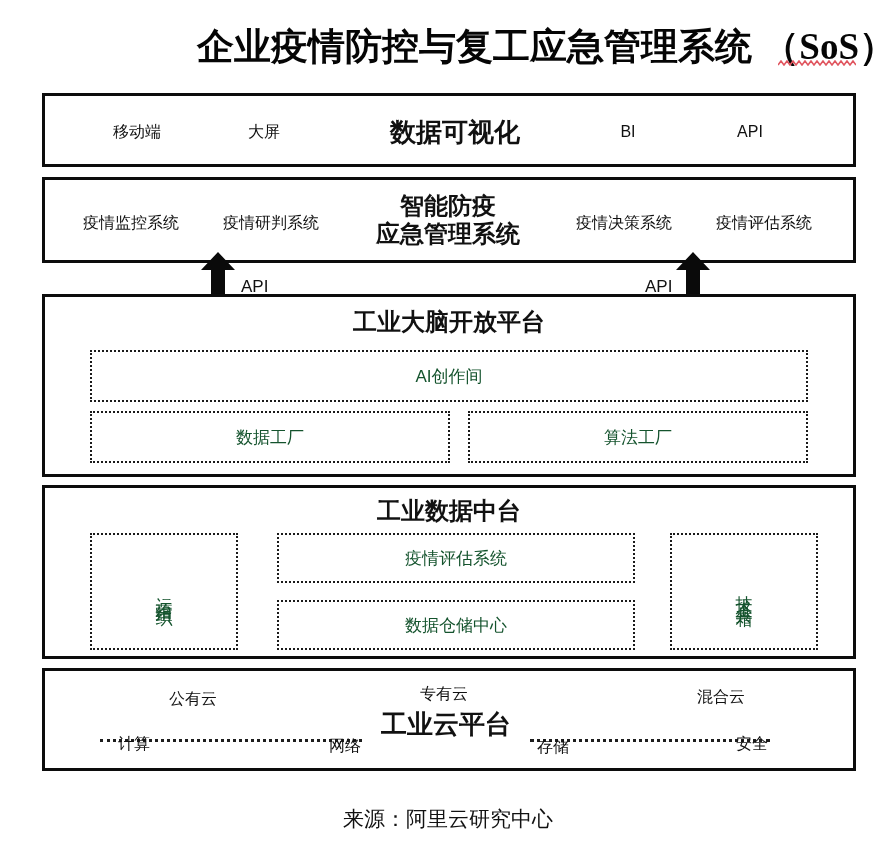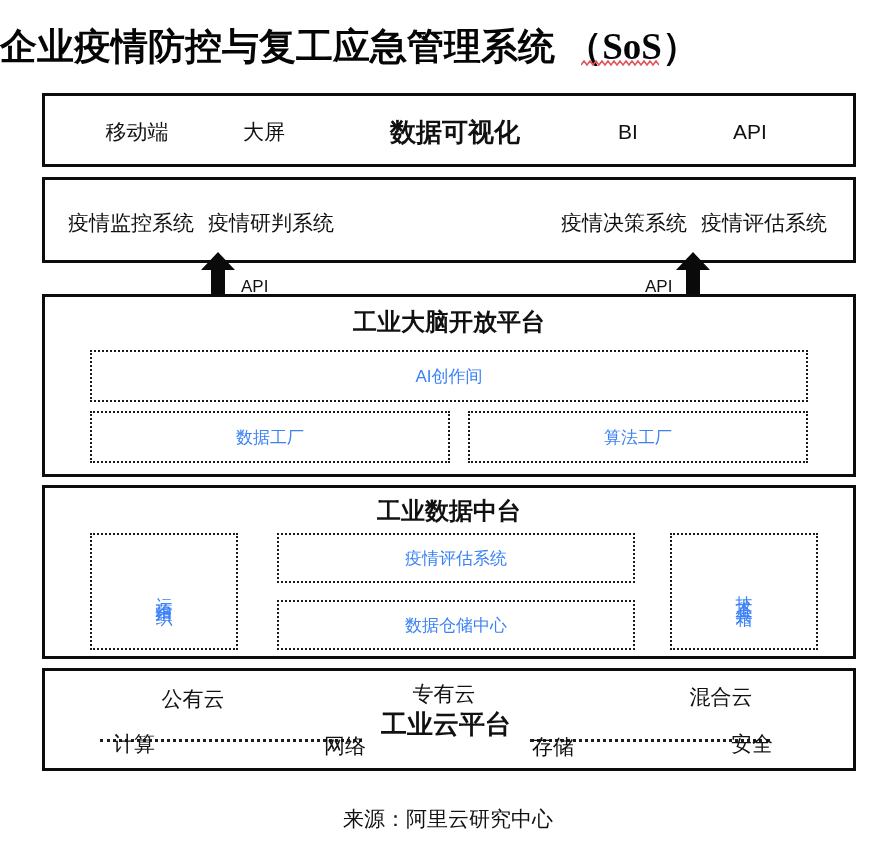--- a/index.html
+++ b/index.html
@@ -20,21 +20,21 @@
     width: 896px;
     height: 842px;
   }
 
   
   .title {
     position: absolute;
     left: 0;
     top: 22px;
     width: 896px;
-    text-align: left;
+    text-align: right;
     font-size: 37px;
     font-weight: 700;
     letter-spacing: 0px;
     color: #050505;
     white-space: nowrap;
   }
   .title .sos {
     position: relative;
     font-family: "Liberation Serif", "DejaVu Serif", serif;
     font-weight: 700;
@@ -65,36 +65,36 @@
   .layer-5 { top: 668px; height: 103px; }
 
   
   .txt {
     position: absolute;
     white-space: nowrap;
     transform: translate(-50%, -50%);
     text-align: center;
     color: #111111;
   }
-  .small-label  { font-size: 21px; }
+  .small-label  { font-size: 16px; }
   .big-label    { font-size: 26px; font-weight: 700; }
   .head-label   { font-size: 24px; font-weight: 700; }
   .two-line     { line-height: 1.18; }
 
   
   .dotted {
     position: absolute;
     box-sizing: border-box;
     border: 2px dotted #1a1a1a;
     background: #ffffff;
     display: flex;
     align-items: center;
     justify-content: center;
     font-size: 17px;
-    color: #3b82f6;
+    color: #14532d;
   }
   .vertical-box {
     writing-mode: vertical-rl;
     text-orientation: upright;
     letter-spacing: 4px;
     font-size: 17px;
   }
 
   
   .arrow {
@@ -148,20 +148,24 @@
   <div class="layer layer-1"></div>
   <div class="txt small-label" style="left:137px; top:132px;">移动端</div>
   <div class="txt small-label" style="left:264px; top:132px;">大屏</div>
   <div class="txt big-label" style="left:455px; top:132px;">数据可视化</div>
   <div class="txt small-label" style="left:628px; top:132px;">BI</div>
   <div class="txt small-label" style="left:750px; top:132px;">API</div>
 
   <div class="layer layer-2"></div>
   <div class="txt small-label" style="left:131px; top:223px;">疫情监控系统</div>
   <div class="txt small-label" style="left:271px; top:223px;">疫情研判系统</div>
+  <div class="txt head-label two-line" style="left:448px; top:220px;">
+    <div>智能防疫</div>
+    <div>应急管理系统</div>
+  </div>
   <div class="txt small-label" style="left:624px; top:223px;">疫情决策系统</div>
   <div class="txt small-label" style="left:764px; top:223px;">疫情评估系统</div>
 
   <div class="arrow" style="left:201px; top:252px;">
     <svg width="34" height="46" viewBox="0 0 34 46" xmlns="http://www.w3.org/2000/svg">
       <polygon points="17,0 34,18 24,18 24,46 10,46 10,18 0,18" fill="#0a0a0a"></polygon>
     </svg>
   </div>
   <div class="api-label" style="left:241px; top:277px;">API</div>
 

